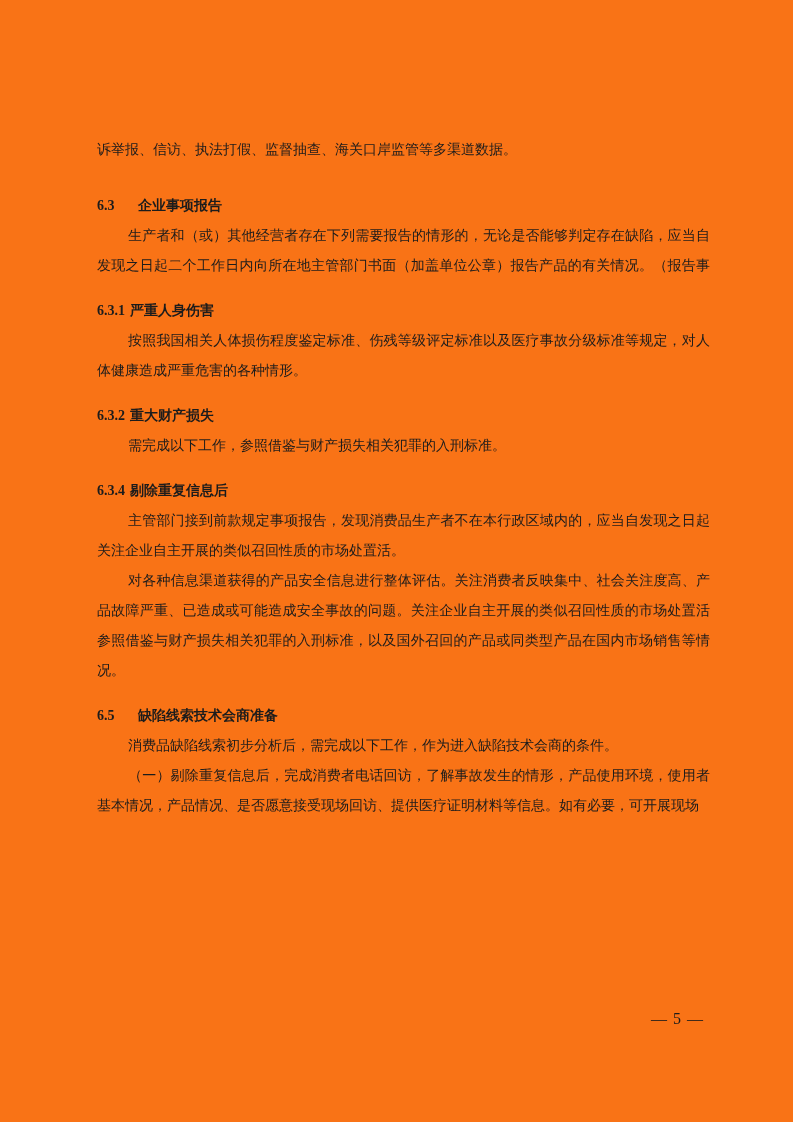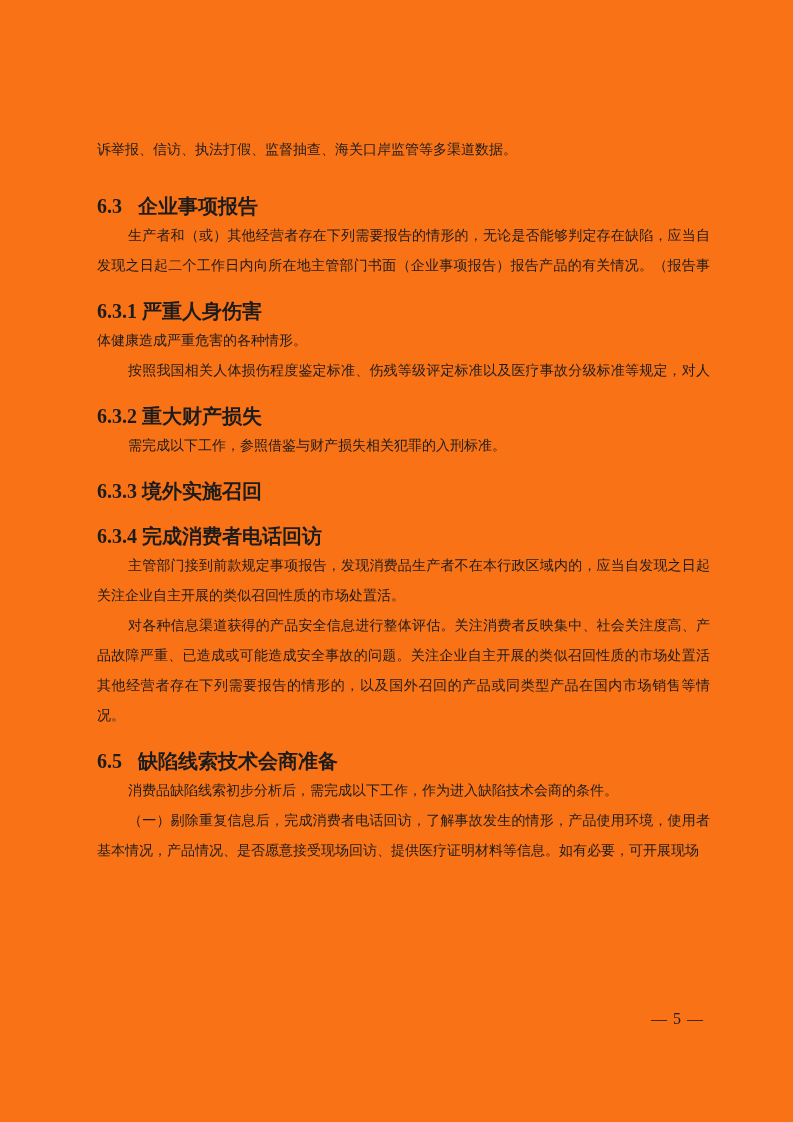--- a/index.html
+++ b/index.html
@@ -38,21 +38,21 @@
   .text-line.first {
     text-indent: 31px;
   }
   .para.no-indent .text-line.first {
     text-indent: 0;
   }
   .heading {
     font-weight: 700;
     margin-top: 15px;
     line-height: 30px;
-    font-size: 20px;
+    font-size: 14px;
   }
   .heading.mt-lg { margin-top: 26px; }
   .heading .num { display: inline-block; }
   .heading.major .num { width: 41px; }
   .heading.minor .num { margin-right: 5px; }
   .page-number {
     position: absolute;
     top: 1009px;
     right: 125px;
     font-size: 16px;
@@ -69,54 +69,51 @@
 
     <div class="para no-indent">
         <div class="text-line first last">诉举报、信访、执法打假、监督抽查、海关口岸监管等多渠道数据。</div>
       </div>
 
     <div class="heading major mt-lg">
       <span class="num">6.3</span><span class="title">企业事项报告</span>
     </div>
     <div class="para">
         <div class="text-line first">生产者和（或）其他经营者存在下列需要报告的情形的，无论是否能够判定存在缺陷，应当自</div>
-        <div class="text-line">发现之日起二个工作日内向所在地主管部门书面（企业事项报告）报告产品的有关情况。（报告事</div>
+        <div class="text-line">发现之日起二个工作日内向所在地主管部门书面（加盖单位公章）报告产品的有关情况。（报告事</div>
       </div>
 
     <div class="heading minor">
       <span class="num">6.3.1</span><span class="title">严重人身伤害</span>
     </div>
     <div class="para">
+        <div class="text-line first">按照我国相关人体损伤程度鉴定标准、伤残等级评定标准以及医疗事故分级标准等规定，对人</div>
         <div class="text-line last">体健康造成严重危害的各种情形。</div>
-        <div class="text-line first">按照我国相关人体损伤程度鉴定标准、伤残等级评定标准以及医疗事故分级标准等规定，对人</div>
       </div>
 
     <div class="heading minor">
       <span class="num">6.3.2</span><span class="title">重大财产损失</span>
     </div>
     <div class="para">
         <div class="text-line first last">需完成以下工作，参照借鉴与财产损失相关犯罪的入刑标准。</div>
       </div>
 
-    <div class="heading minor">
-      <span class="num">6.3.3</span><span class="title">境外实施召回</span>
-    </div>
 
     <div class="heading minor">
-      <span class="num">6.3.4</span><span class="title">完成消费者电话回访</span>
+      <span class="num">6.3.4</span><span class="title">剔除重复信息后</span>
     </div>
     <div class="para">
         <div class="text-line first">主管部门接到前款规定事项报告，发现消费品生产者不在本行政区域内的，应当自发现之日起</div>
         <div class="text-line last">关注企业自主开展的类似召回性质的市场处置活。</div>
       </div>
 
     <div class="para">
         <div class="text-line first">对各种信息渠道获得的产品安全信息进行整体评估。关注消费者反映集中、社会关注度高、产</div>
         <div class="text-line">品故障严重、已造成或可能造成安全事故的问题。关注企业自主开展的类似召回性质的市场处置活</div>
-        <div class="text-line">其他经营者存在下列需要报告的情形的，以及国外召回的产品或同类型产品在国内市场销售等情</div>
+        <div class="text-line">参照借鉴与财产损失相关犯罪的入刑标准，以及国外召回的产品或同类型产品在国内市场销售等情</div>
         <div class="text-line last">况。</div>
       </div>
 
     <div class="heading major">
       <span class="num">6.5</span><span class="title">缺陷线索技术会商准备</span>
     </div>
     <div class="para">
         <div class="text-line first last">消费品缺陷线索初步分析后，需完成以下工作，作为进入缺陷技术会商的条件。</div>
       </div>
     <div class="para">

